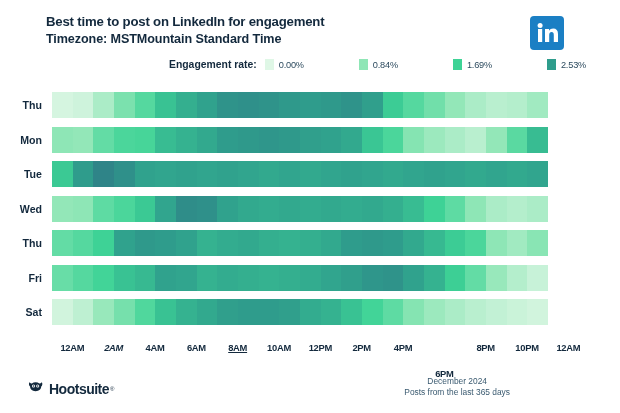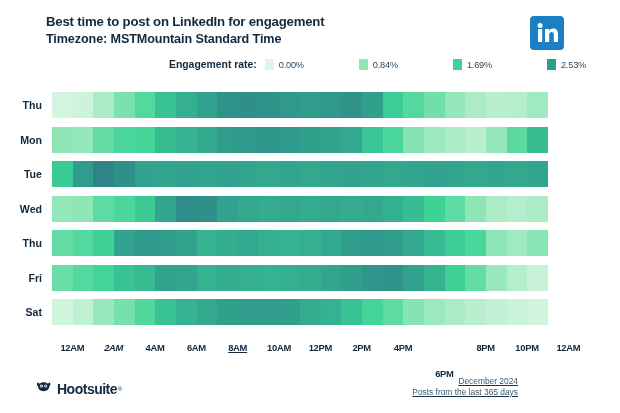--- a/index.html
+++ b/index.html
@@ -151,21 +151,21 @@
     font-weight: bold;
     color: #13293d;
     transform: translateX(-50%);
     white-space: nowrap;
     letter-spacing: -0.3px;
   }
 
   
   .footer {
     position: absolute;
-    left: 16px;
+    left: 8px;
     top: 372px;
     width: 560px;
     height: 41px;
   }
   .hootsuite {
     position: absolute;
     left: 20px;
     top: 8px;
     display: flex;
     align-items: center;
@@ -180,22 +180,21 @@
   .hoot-reg {
     font-size: 6px;
     vertical-align: super;
     color: #13293d;
     margin-left: 1px;
   }
   .footnotes {
     position: absolute;
     right: 58px;
     top: 4px;
-    text-align: right;
-    text-decoration: underline;
+    text-align: center;
   }
   .footnote {
     font-size: 8.4px;
     color: #3a5a70;
     line-height: 11px;
     white-space: nowrap;
   }
 </style>
 </head>
 <body>

